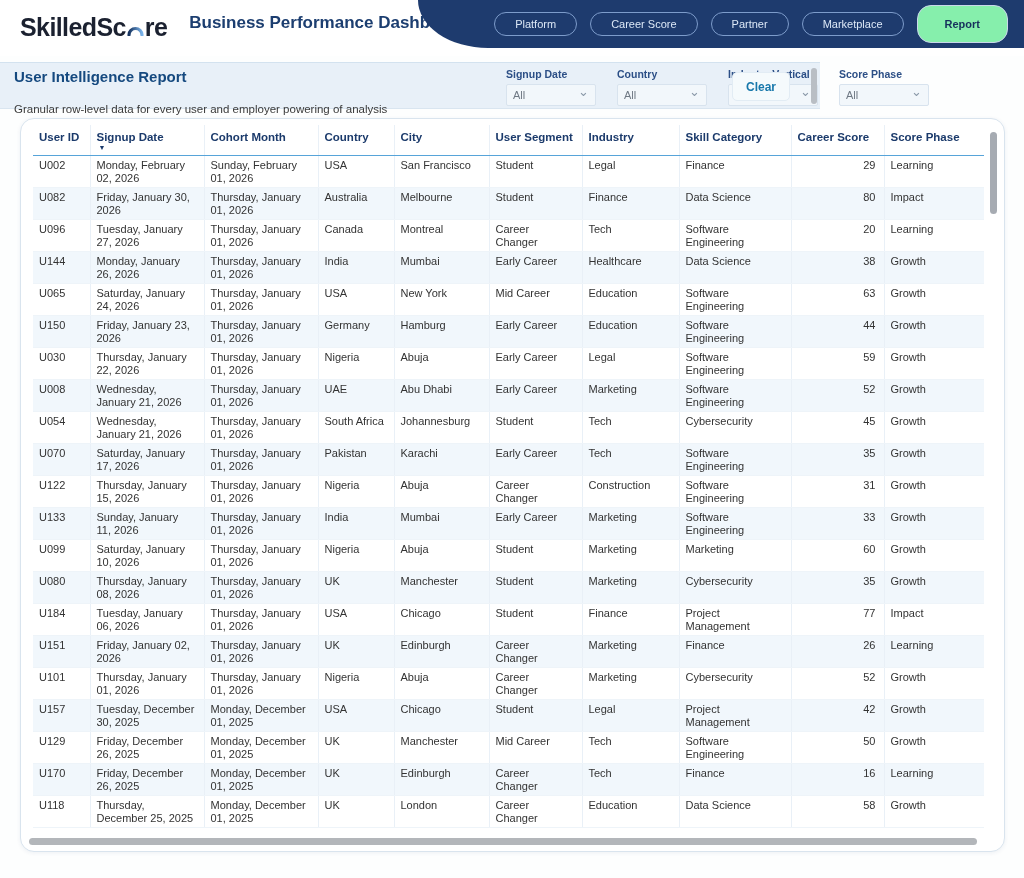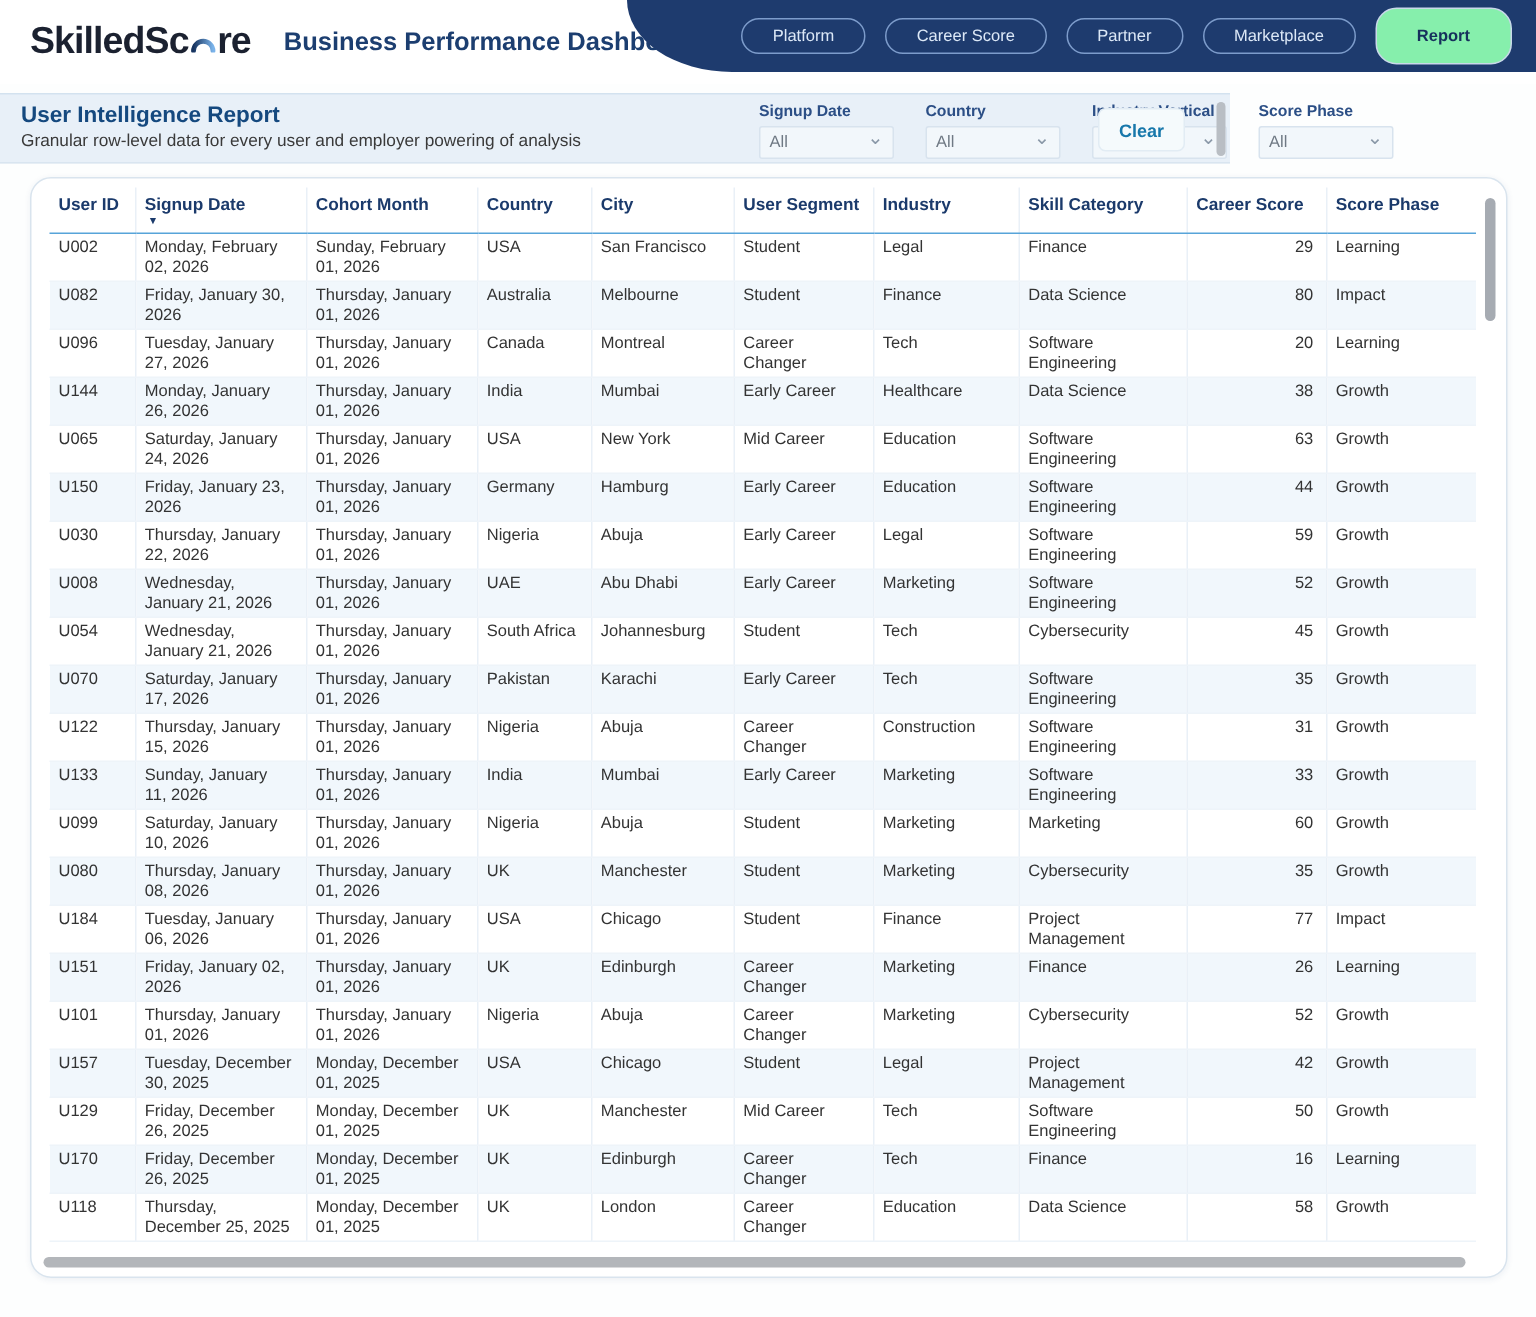--- a/index.html
+++ b/index.html
@@ -4,21 +4,21 @@
 <style>
   * { margin:0; padding:0; box-sizing:border-box; }
   html,body { width:1024px; height:878px; }
   body {
     font-family:"Liberation Sans","DejaVu Sans",sans-serif;
     background:#fdfefe; position:relative; overflow:hidden;
   }
 
   
   .topbar { position:absolute; top:0; left:0; width:1024px; height:56px; background:#ffffff; }
-  .logo-row { position:absolute; left:20px; top:13px; display:flex; align-items:center; gap:22px; }
+  .logo-row { position:absolute; left:20px; top:13px; display:flex; align-items:flex-start; gap:22px; }
   .logo { font-size:25px; font-weight:bold; color:#1b2130; letter-spacing:-0.6px; white-space:nowrap; }
   .logo svg { display:inline-block; margin:0 1px; }
   .dash-title { font-size:17px; font-weight:bold; color:#1c3e70; white-space:nowrap; }
 
   .navband {
     position:absolute; top:0; right:0; width:606px; height:48px;
     background:#1e3b6e; border-bottom-left-radius:70px 48px;
     display:flex; align-items:center; justify-content:flex-end;
     gap:13px; padding-right:16px;
   }
@@ -31,21 +31,21 @@
     background:#86efac; color:#16305c; border-color:#c9d8ea;
     font-weight:bold; padding:0 27px; height:38px; border-radius:14px;
   }
 
   
   .reportbar {
     position:absolute; top:62px; left:0; width:820px; height:47px;
     background:#e8f0f8; border-top:1px solid #d3e2ef; border-bottom:1px solid #d9e5f0;
   }
   .report-title { position:absolute; left:14px; top:5px; font-size:15px; font-weight:bold; color:#15497f; }
-  .report-subtitle { position:absolute; left:14px; top:25px; font-size:11.5px; color:#3a3a3a; }
+  .report-subtitle { position:absolute; left:14px; top:40px; font-size:11.5px; color:#3a3a3a; }
   .filters { position:absolute; left:506px; top:5px; display:flex; gap:21px; }
   .filter-group { width:90px; }
   .filter-label { font-size:10.5px; font-weight:bold; color:#2c4f86; margin-bottom:4px; white-space:nowrap; }
   .filter-select {
     height:22px; background:#f2f7fb; border:1px solid #d8e3ee; border-radius:2px;
     display:flex; align-items:center; justify-content:space-between;
     padding:0 6px; font-size:11px; color:#6f7984; cursor:pointer;text-align:right;
   }
   .chevron { color:#8a98a8; font-size:13px; line-height:6px; position:relative; top:-3px; }
   .clear-btn {

